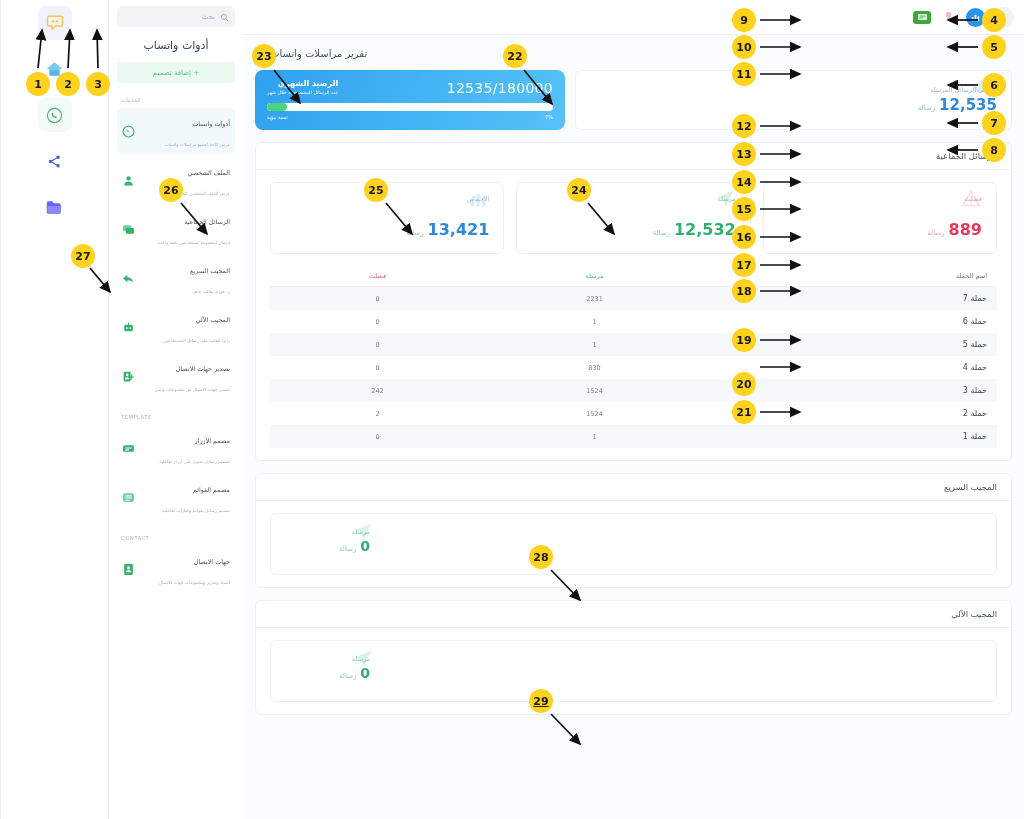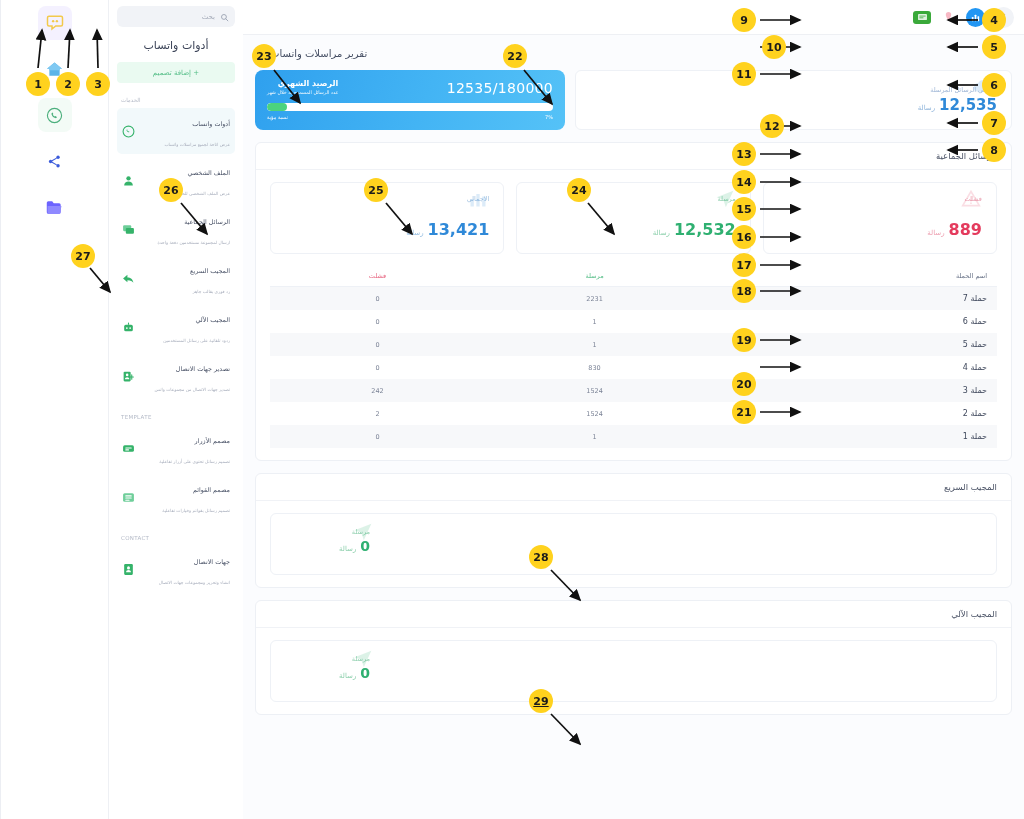--- a/index.html
+++ b/index.html
@@ -621,23 +621,23 @@
 <div id="badges" style="position:absolute;inset:0;pointer-events:none;z-index:60">
     <div class="badge" style="left: 38px; top: 84px;">1</div>
     <div class="badge" style="left: 68px; top: 84px;">2</div>
     <div class="badge" style="left: 98px; top: 84px;">3</div>
     <div class="badge" style="left: 994px; top: 20px;">4</div>
     <div class="badge" style="left: 994px; top: 47px;">5</div>
     <div class="badge" style="left: 994px; top: 85px;">6</div>
     <div class="badge" style="left: 994px; top: 123px;">7</div>
     <div class="badge" style="left: 994px; top: 150px;">8</div>
     <div class="badge" style="left: 744px; top: 20px;">9</div>
-    <div class="badge" style="left: 774px; top: 47px;">10</div>
+    <div class="badge" style="left: 744px; top: 47px;">10</div>
     <div class="badge" style="left: 744px; top: 74px;">11</div>
-    <div class="badge" style="left: 772px; top: 126px;">12</div>
+    <div class="badge" style="left: 744px; top: 126px;">12</div>
     <div class="badge" style="left: 744px; top: 154px;">13</div>
     <div class="badge" style="left: 744px; top: 182px;">14</div>
     <div class="badge" style="left: 744px; top: 209px;">15</div>
     <div class="badge" style="left: 744px; top: 237px;">16</div>
     <div class="badge" style="left: 744px; top: 265px;">17</div>
     <div class="badge" style="left: 744px; top: 291px;">18</div>
     <div class="badge" style="left: 744px; top: 340px;">19</div>
     <div class="badge" style="left: 744px; top: 384px;">20</div>
     <div class="badge" style="left: 744px; top: 412px;">21</div>
     <div class="badge" style="left: 515px; top: 56px;">22</div>

